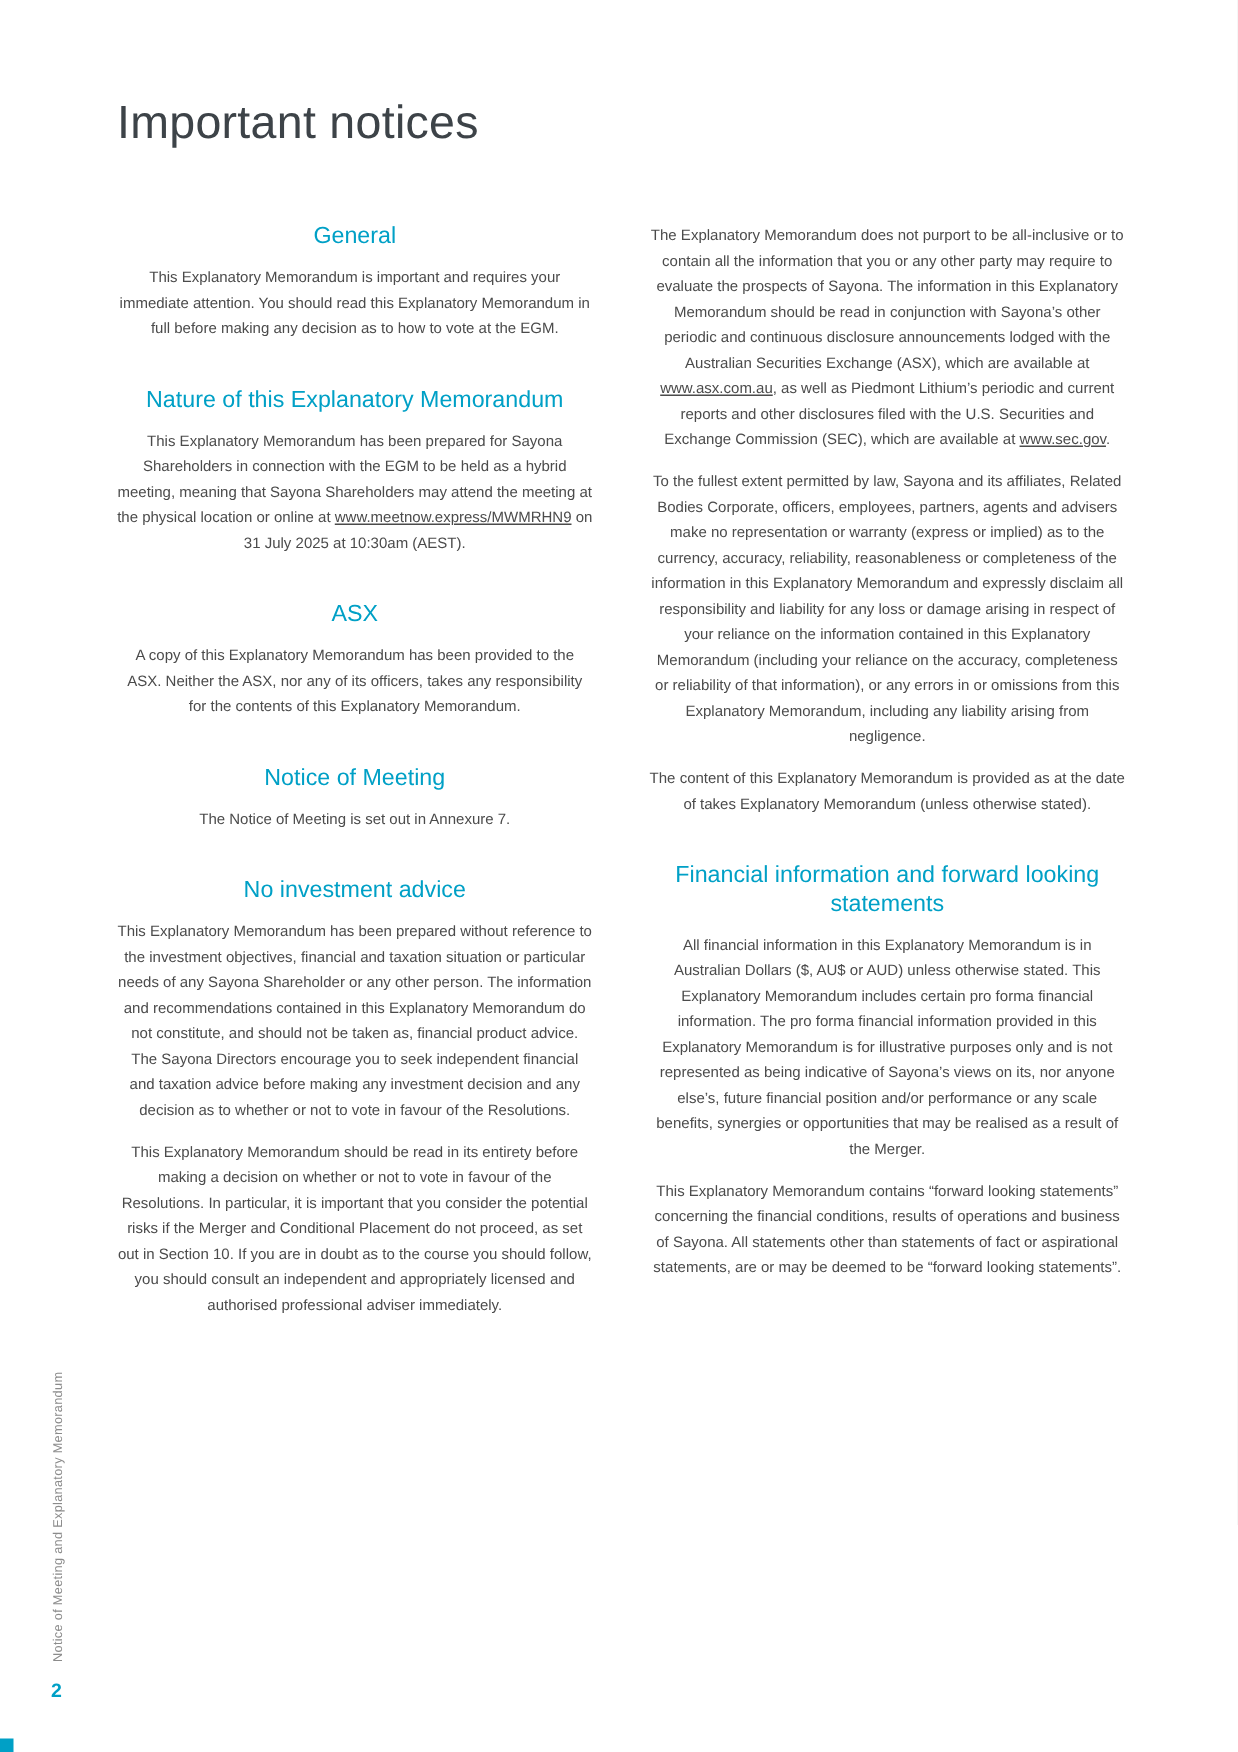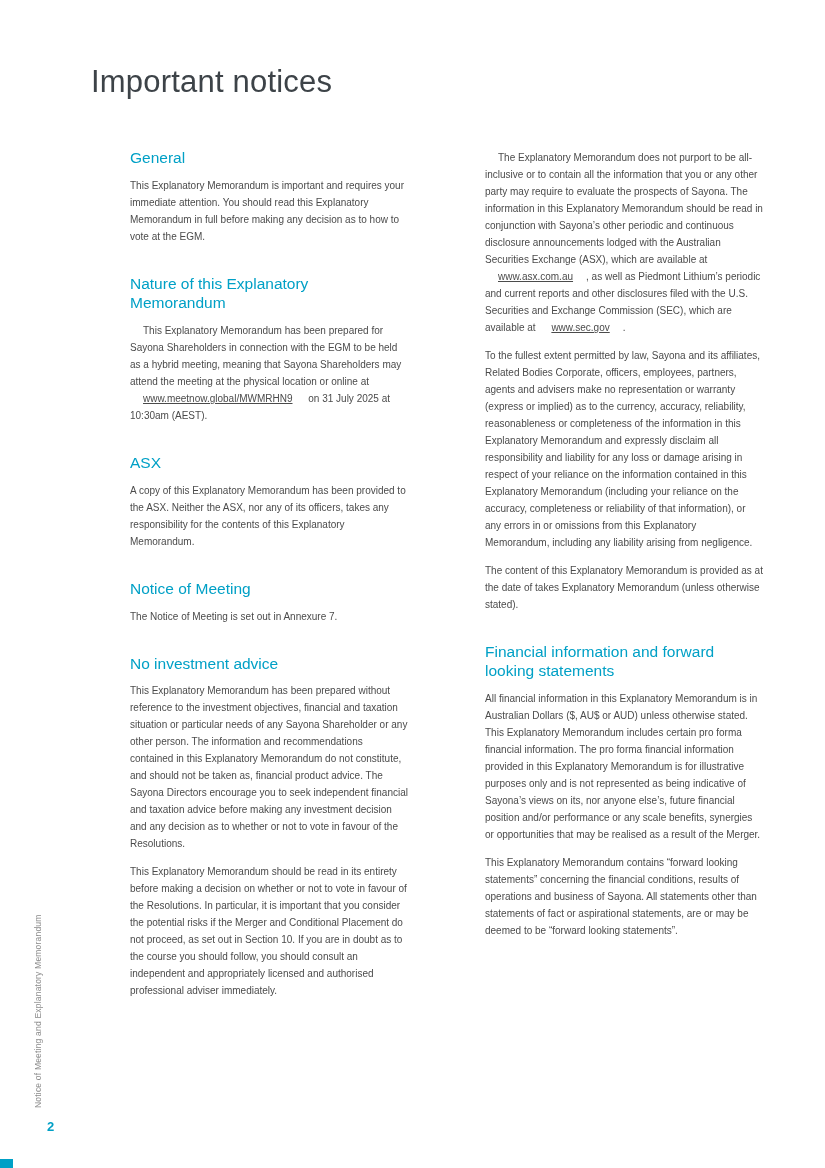--- a/index.html
+++ b/index.html
@@ -1,21 +1,21 @@
 <!DOCTYPE html>
 <html style="--accent: #00a0c6; --title-color: #3d4348; --body-color: #4b4b4b; --muted-color: #8b8b8b;"><head>
 <meta charset="utf-8">
 <style>
   :root{
     --accent:#00a0c6;
     --title-color:#3d4348;
     --body-color:#4b4b4b;
     --muted-color:#8b8b8b;
   }
-  *{box-sizing:border-box;padding-left:13px;}
+  *{box-sizing:border-box;}
   html,body{margin:0;padding:0;}
   body{
     width:825px;height:1168px;
     background:#e8e8e8;
     font-family:"Liberation Sans", sans-serif;
   }
   .page{
     position:relative;
     width:825px;height:1168px;
     background:#ffffff;
@@ -33,20 +33,21 @@
   .columns{
     position:absolute;
     left:78px;top:149px;
     width:672px;
     display:flex;
     gap:38px;
   }
   .col{
     width:317px;
     flex:0 0 317px;
+    text-align:center;
   }
   .doc-section h2{
     margin:30px 0 9px 0;
     font-size:15.5px;
     font-weight:500;
     line-height:1.22;
     color:var(--accent);
   }
   .doc-section:first-child h2{
     margin-top:0;
@@ -103,21 +104,21 @@
 
     <div class="col">
 
       <section class="doc-section">
         <h2>General</h2>
         <p>This Explanatory Memorandum is important and requires your immediate attention. You should read this Explanatory Memorandum in full before making any decision as to how to vote at the EGM.</p>
       </section>
 
       <section class="doc-section">
         <h2>Nature of this Explanatory Memorandum</h2>
-        <p><span>This Explanatory Memorandum has been prepared for Sayona Shareholders in connection with the EGM to be held as a hybrid meeting, meaning that Sayona Shareholders may attend the meeting at the physical location or online at </span><a class="doc-link">www.meetnow.global/MWMRHN9</a><span> on 31 July 2025 at 10:30am (AEST).</span></p>
+        <p><span>This Explanatory Memorandum has been prepared for Sayona Shareholders in connection with the EGM to be held as a hybrid meeting, meaning that Sayona Shareholders may attend the meeting at the physical location or online at </span><a class="doc-link">www.meetnow.express/MWMRHN9</a><span> on 31 July 2025 at 10:30am (AEST).</span></p>
       </section>
 
       <section class="doc-section">
         <h2>ASX</h2>
         <p>A copy of this Explanatory Memorandum has been provided to the ASX. Neither the ASX, nor any of its officers, takes any responsibility for the contents of this Explanatory Memorandum.</p>
       </section>
 
       <section class="doc-section">
         <h2>Notice of Meeting</h2>
         <p>The Notice of Meeting is set out in Annexure 7.</p>

